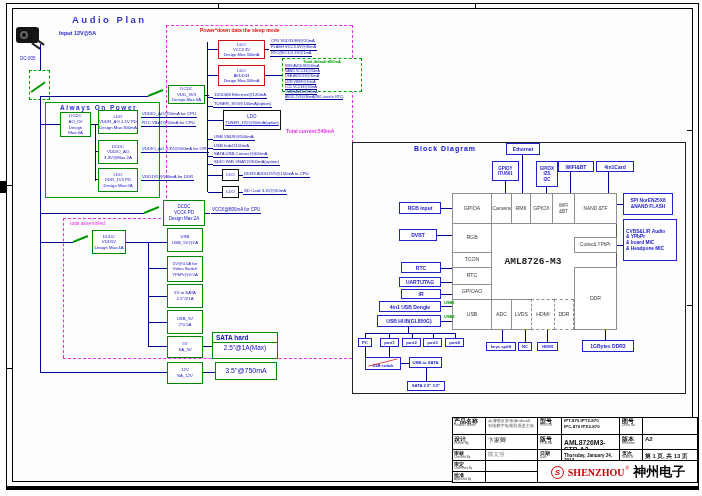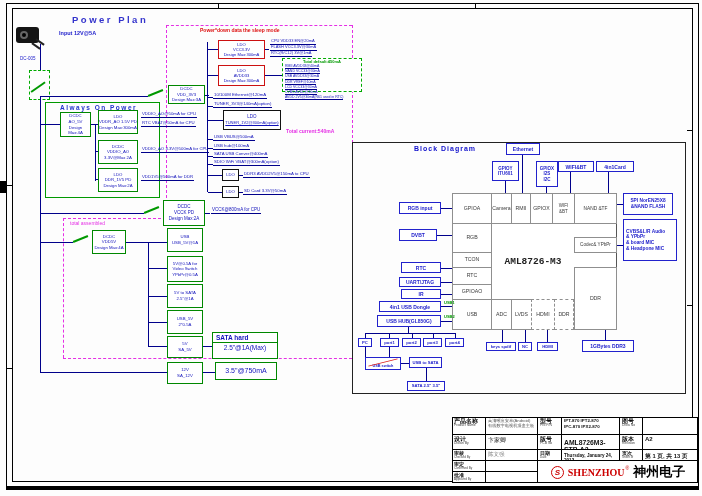--- a/index.html
+++ b/index.html
@@ -45,21 +45,21 @@
   <div class="frame" style="left:12px;top:8px;width:681px;height:474px"></div>
   <div class="tick" style="left:6px;top:486px;width:693px;height:4px"></div>
   <div class="tick" style="left:218px;top:3px;width:1px;height:5px"></div>
   <div class="tick" style="left:475px;top:3px;width:1px;height:5px"></div>
   <div class="tick" style="left:6px;top:185px;width:6px;height:1px"></div>
   <div class="tick" style="left:6px;top:368px;width:6px;height:1px"></div>
   <div class="tick" style="left:687px;top:130px;width:6px;height:1px"></div>
   <div class="tick" style="left:687px;top:305px;width:6px;height:1px"></div>
   <div class="tick" style="left:0;top:181px;width:6px;height:12px"></div>
 
-  <div class="x" style="left:72px;top:14px;font-size:9.5px;font-weight:bold;letter-spacing:2.5px;color:#3333cc">Power Plan</div>
+  <div class="x" style="left:72px;top:14px;font-size:9.5px;font-weight:bold;letter-spacing:2.5px;color:#3333cc">Audio Plan</div>
   <div class="x" style="left:59px;top:30px;font-size:5.5px;font-weight:bold;color:#2222cc">Input 12V@5A</div>
 
   <div class="x" style="left:16px;top:27px;width:23px;height:16px;background:#151515;border-radius:3px"></div>
   <div class="x" style="left:20px;top:31px;width:8px;height:8px;background:#000;border:2px solid #666;border-radius:50%"></div>
   <div class="x" style="left:35px;top:41px;width:10px;height:2px;background:#222;transform:rotate(35deg)"></div>
   <div class="x" style="left:31px;top:45px;width:10px;height:2px;background:#222;transform:rotate(35deg)"></div>
   <div class="x" style="left:20px;top:56px;font-size:4.5px;color:#2222cc">DC-005</div>
 
   <div class="mdh" style="left:166px;top:25px;width:186px"></div>
   <div class="mdv" style="left:352px;top:25px;height:333px"></div>

